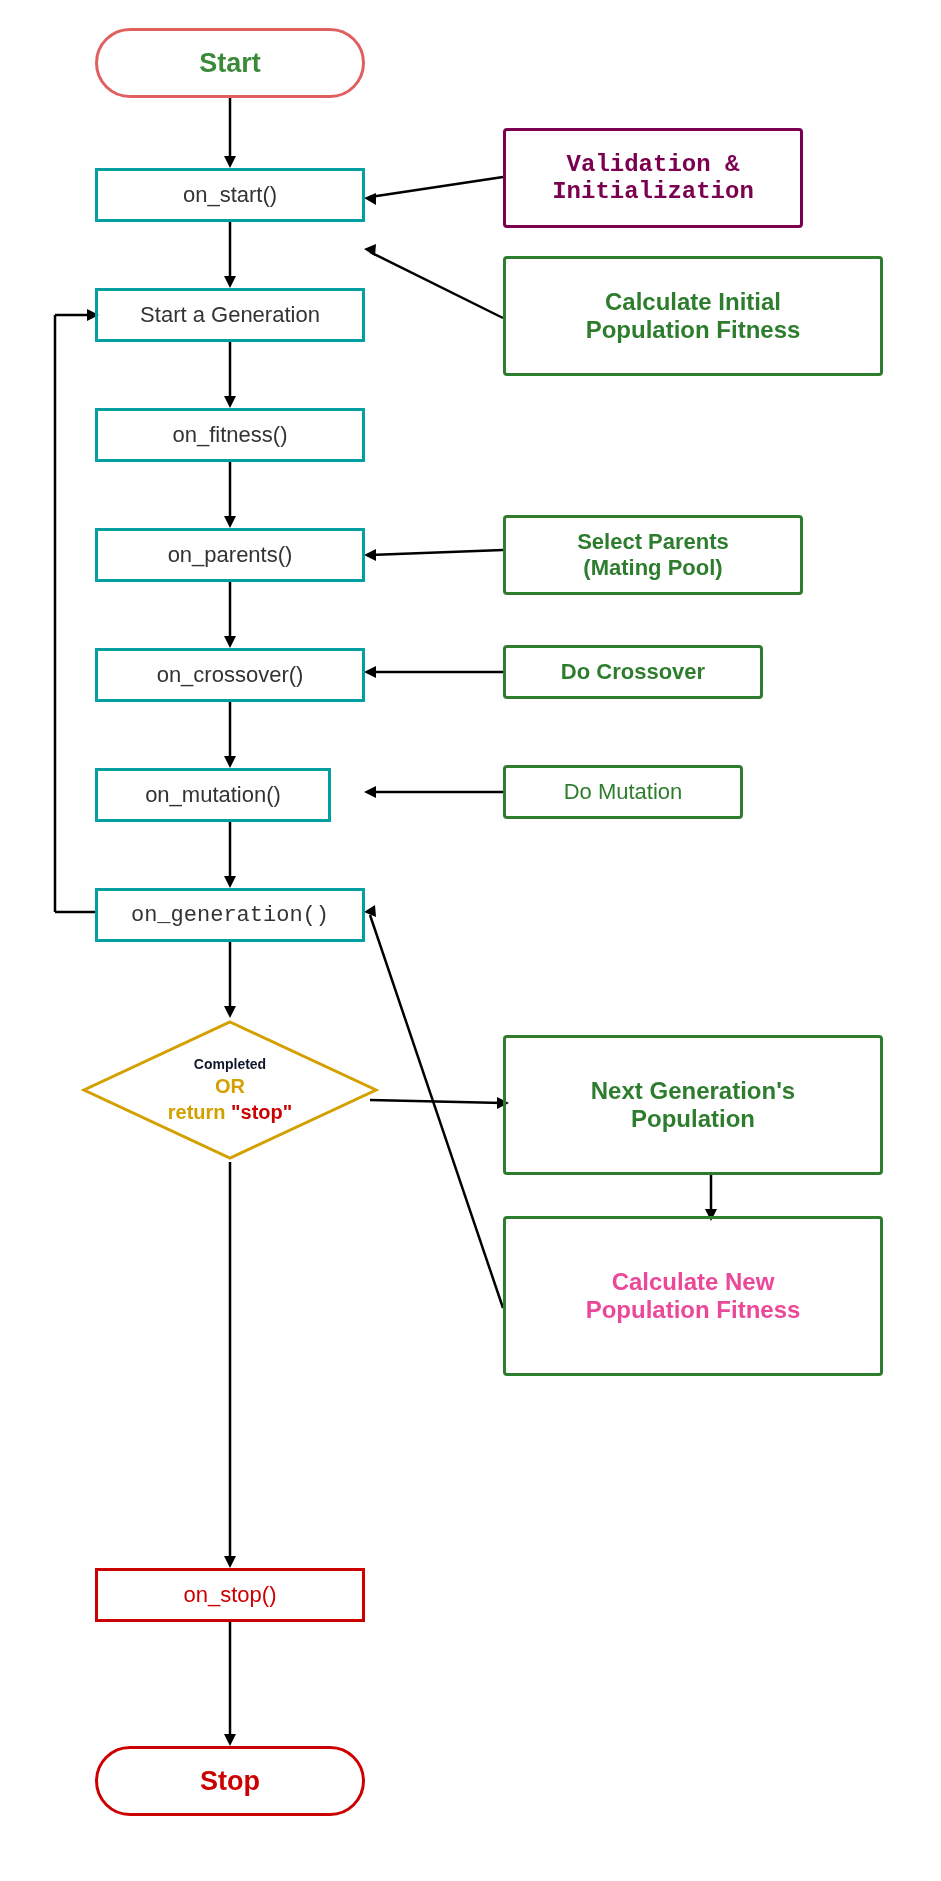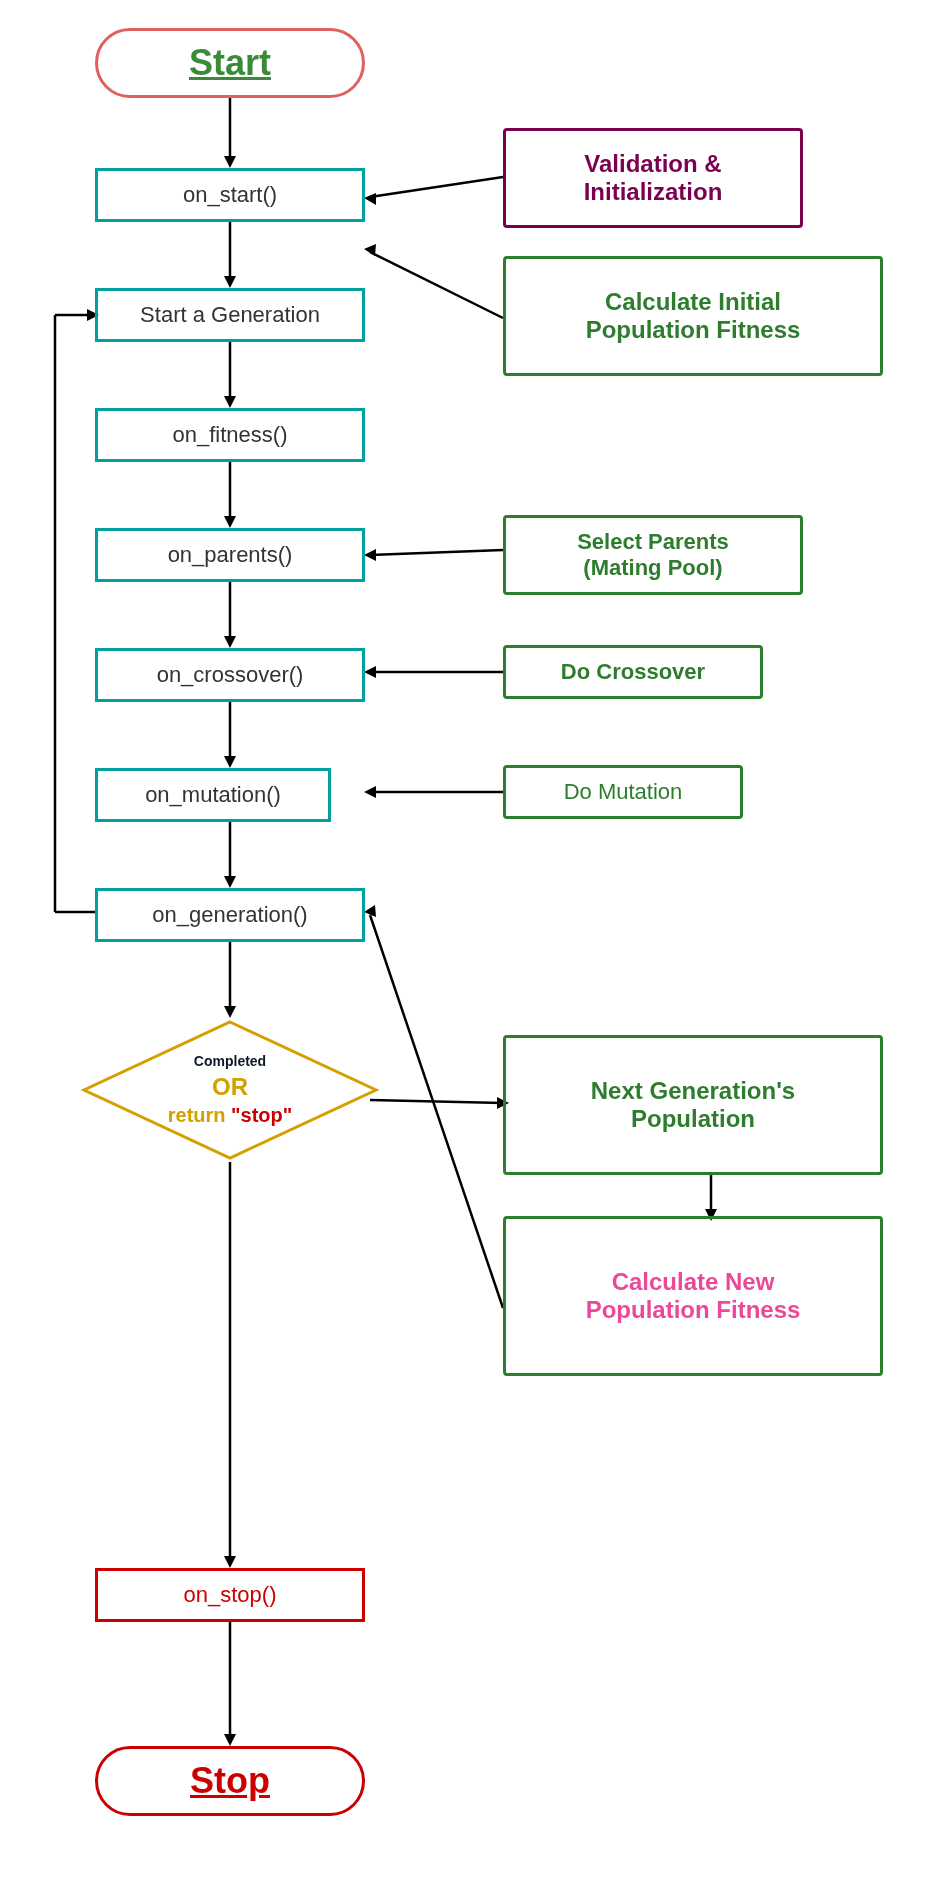--- a/index.html
+++ b/index.html
@@ -25,23 +25,22 @@
       display: flex;
       align-items: center;
       justify-content: center;
       text-align: center;
     }
 
     
     .terminal {
       border-radius: 50px;
       border: 3px solid;
-      font-size: 36px;
+      font-size: 27px;
       font-weight: bold;
-      text-decoration: underline;
     }
     .terminal-start {
       border-color: #e06060;
       color: #3a8a3a;
     }
     .terminal-stop {
       border-color: #cc0000;
       color: #cc0000;
     }
 
@@ -61,20 +60,21 @@
       border-radius: 4px;
     }
 
     
     .label-maroon {
       border: 3px solid #7b0050;
       font-size: 24px;
       font-weight: bold;
       color: #7b0050;
       border-radius: 4px;
+      font-family: Liberation Mono, monospace;
     }
 
     
     .process-red {
       border: 3px solid #cc0000;
       font-size: 22px;
       color: #cc0000;
     }
 
     
@@ -185,31 +185,31 @@
   </div>
 
   <div class="node process" style="left:95px; top:648px; width:270px; height:54px;text-align:right;">
     <span>on_crossover()</span>
   </div>
 
   <div class="node process" style="left:95px; top:768px; width:236px; height:54px;">
     <span>on_mutation()</span>
   </div>
 
-  <div class="node process" style="left:95px; top:888px; width:270px; height:54px;">
+  <div class="node process" style="left:95px; top:888px; width:270px; height:54px;font-family:Liberation Mono, monospace;">
     <span>on_generation()</span>
   </div>
 
   <div class="diamond-wrapper" style="left:80px; top:1018px; width:300px; height:144px;">
     <svg class="diamond" viewBox="0 0 300 144">
       <polygon points="150,4 296,72 150,140 4,72" fill="none" stroke="#d4a000" stroke-width="3"></polygon>
     </svg>
     <div style="position:absolute;top:0;left:0;width:300px;height:144px;display:flex;flex-direction:column;align-items:center;justify-content:center;text-align:center;line-height:1.3;">
       <span style="color:#0f172a;font-size:14px;font-weight:bold;">Completed</span>
-      <span style="color:#d4a000;font-size:24px;font-weight:bold;">OR</span>
+      <span style="color:#d4a000;font-size:20px;font-weight:bold;">OR</span>
       <span style="font-size:20px;font-weight:bold;">
         <span style="color:#d4a000;">return</span>
         <span style="color:#cc0000;">"stop"</span>
       </span>
     </div>
   </div>
 
   <div class="node process process-red" style="left:95px; top:1568px; width:270px; height:54px;">
     <span>on_stop()</span>
   </div>

